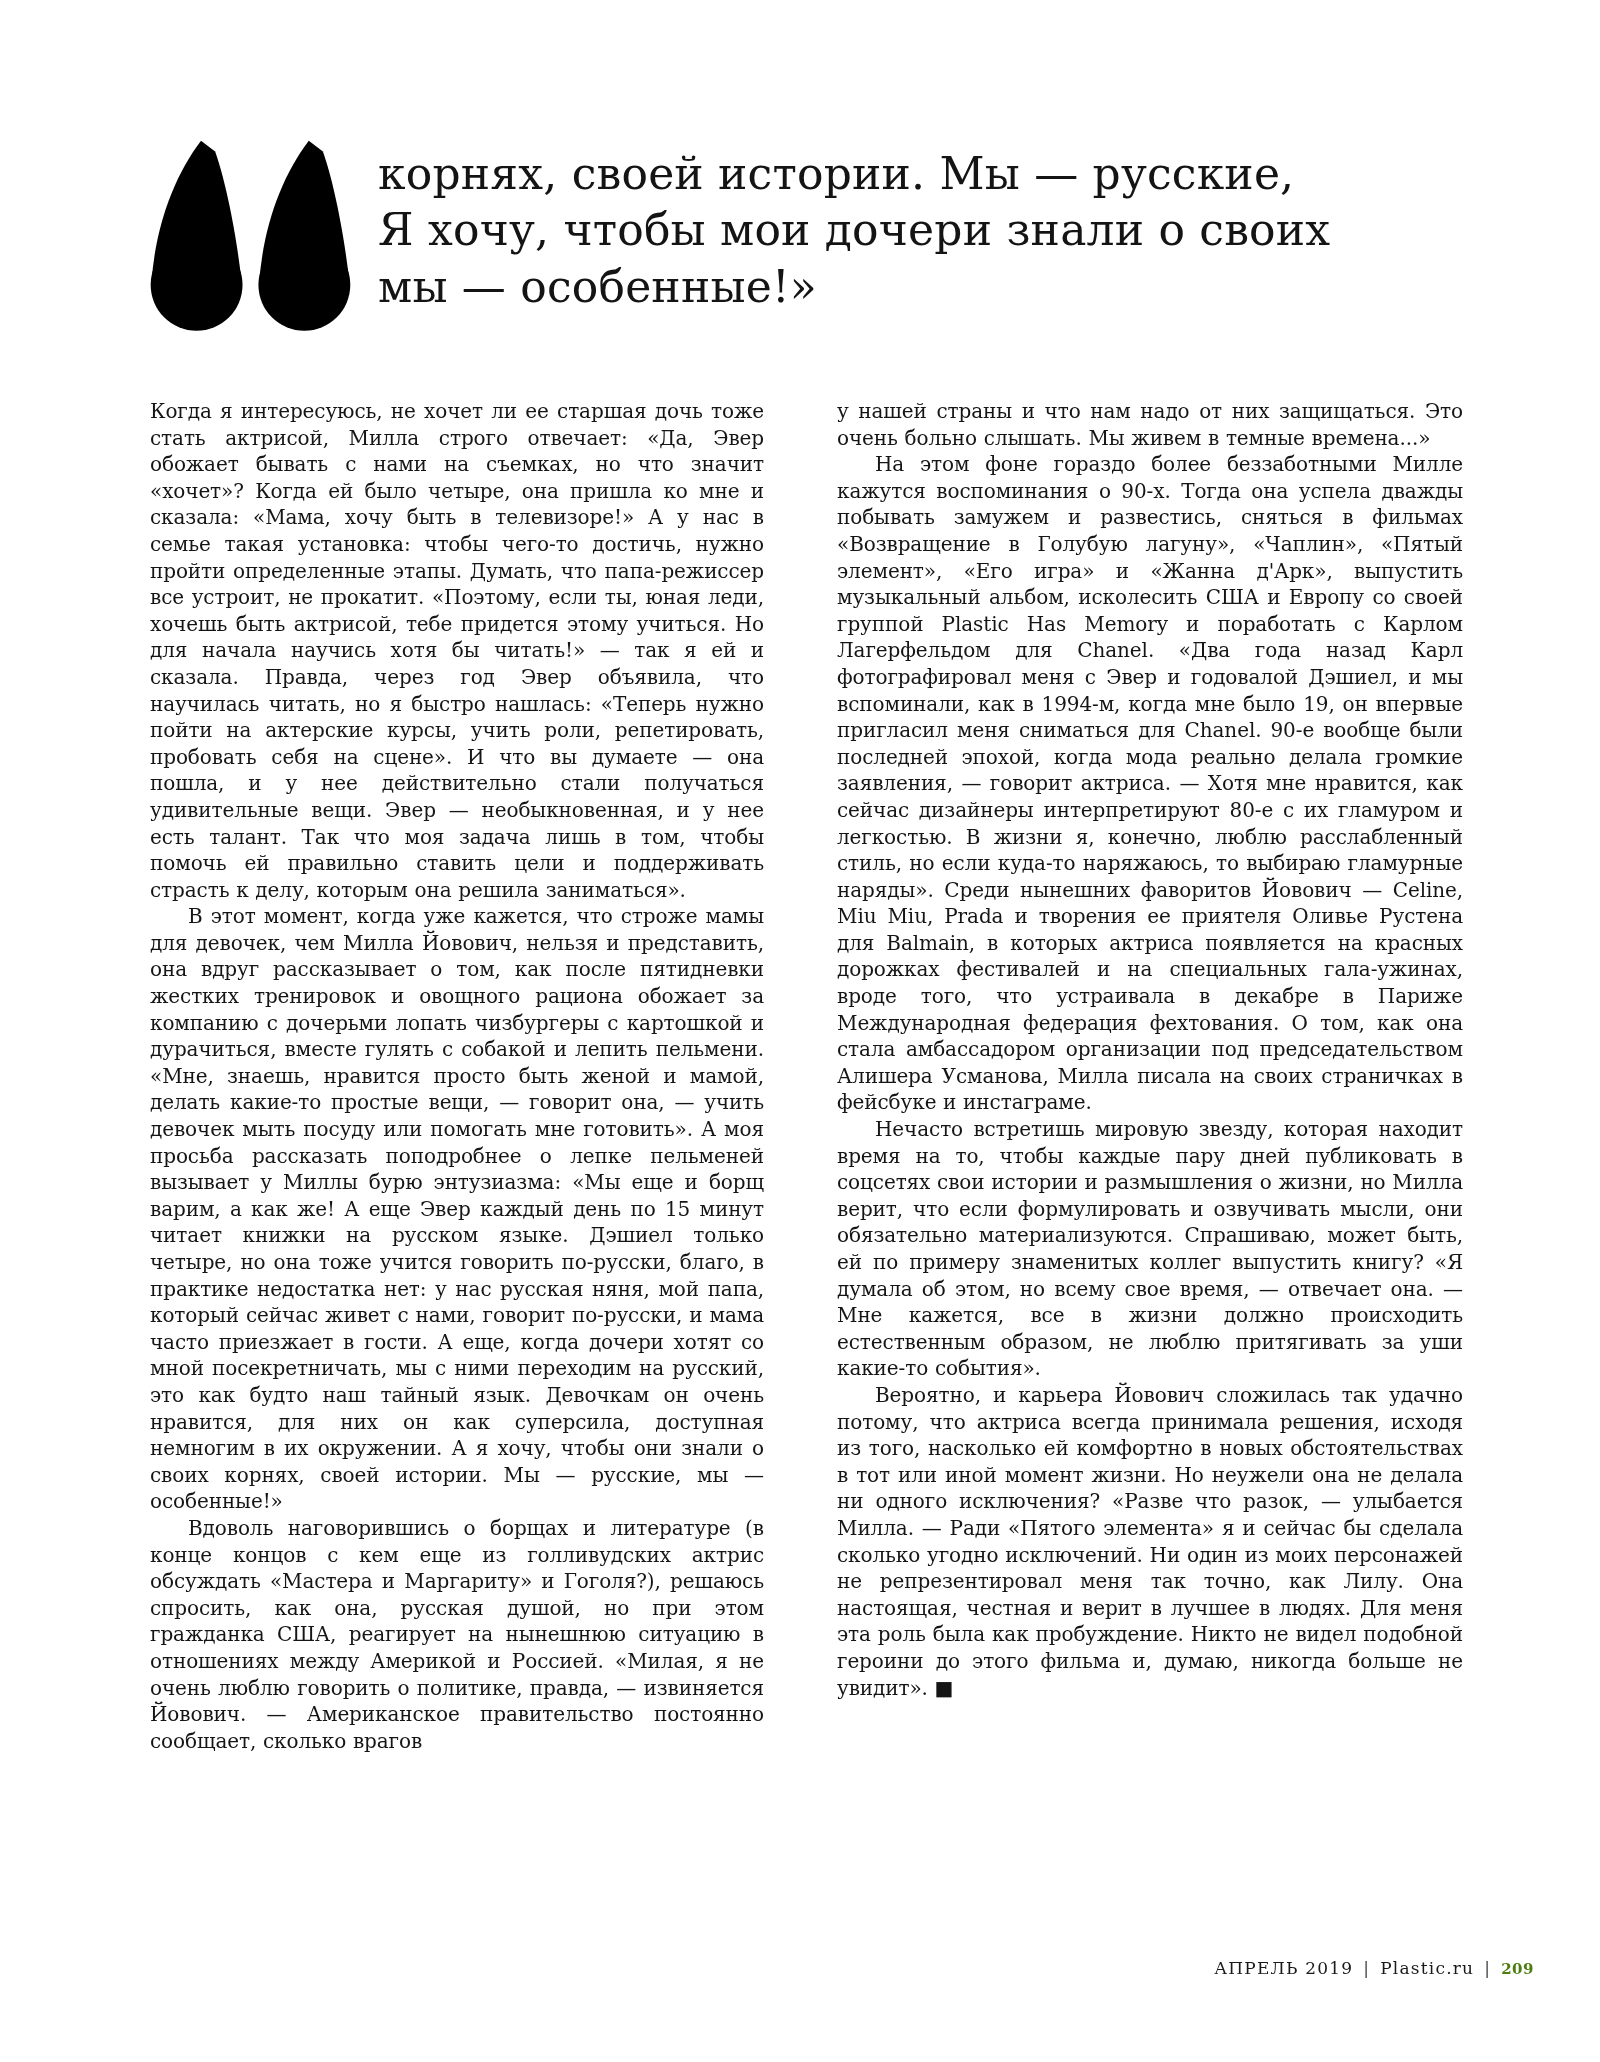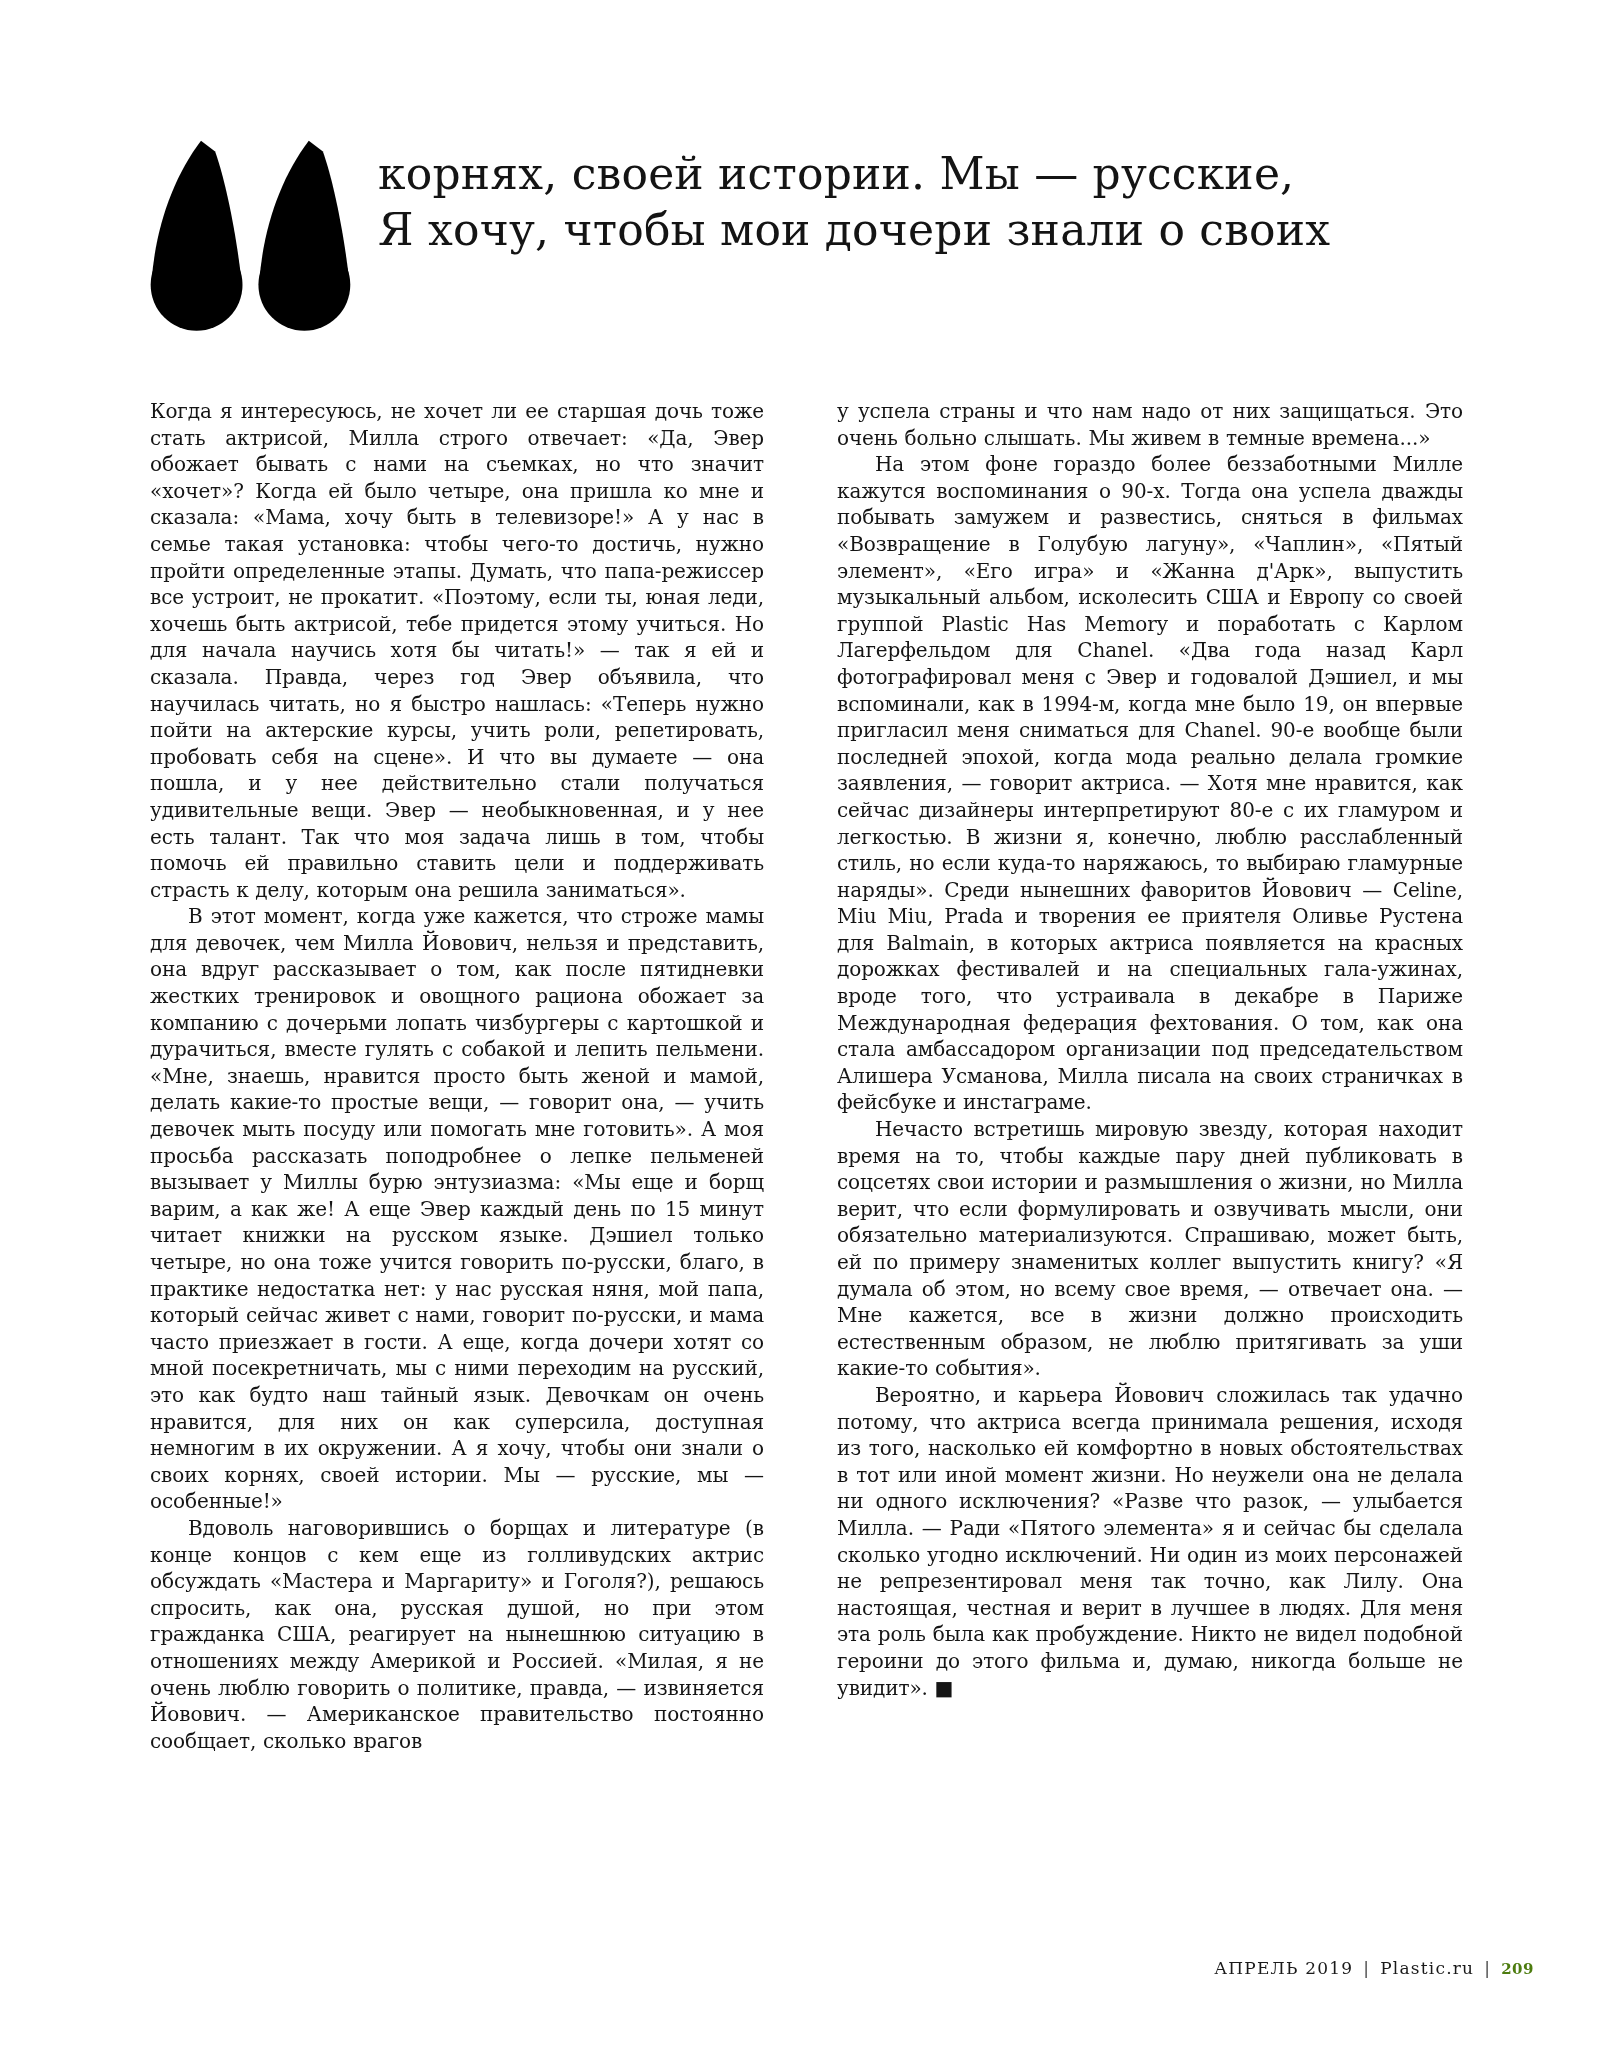--- a/index.html
+++ b/index.html
@@ -116,31 +116,32 @@
           <g transform="translate(122,0)">
             <circle cx="55" cy="163" r="52"></circle>
             <path d="M60,0 C28,42 8,100 4,160 L106,160 C100,105 88,46 76,12 Z"></path>
           </g>
         </g>
       </svg>
     </div>
     <div class="quote-text">
       <div>корнях, своей истории. Мы — русские,</div>
       <div>Я хочу, чтобы мои дочери знали о своих</div>
+      <div>мы — особенные!»</div>
     </div>
   </header>
 
   <main class="columns">
     <div class="col col-left">
       <p>Когда я интересуюсь, не хочет ли ее старшая дочь тоже стать актрисой, Милла строго отвечает: «Да, Эвер обожает бывать с нами на съемках, но что значит «хочет»? Когда ей было четыре, она пришла ко мне и сказала: «Мама, хочу быть в телевизоре!» А у нас в семье такая установка: чтобы чего-то достичь, нужно пройти определенные этапы. Думать, что папа-режиссер все устроит, не прокатит. «Поэтому, если ты, юная леди, хочешь быть актрисой, тебе придется этому учиться. Но для начала научись хотя бы читать!» — так я ей и сказала. Правда, через год Эвер объявила, что научилась читать, но я быстро нашлась: «Теперь нужно пойти на актерские курсы, учить роли, репетировать, пробовать себя на сцене». И что вы думаете — она пошла, и у нее действительно стали получаться удивительные вещи. Эвер — необыкновенная, и у нее есть талант. Так что моя задача лишь в том, чтобы помочь ей правильно ставить цели и поддерживать страсть к делу, которым она решила заниматься».</p>
       <p>В этот момент, когда уже кажется, что строже мамы для девочек, чем Милла Йовович, нельзя и представить, она вдруг рассказывает о том, как после пятидневки жестких тренировок и овощного рациона обожает за компанию с дочерьми лопать чизбургеры с картошкой и дурачиться, вместе гулять с собакой и лепить пельмени. «Мне, знаешь, нравится просто быть женой и мамой, делать какие-то простые вещи, — говорит она, — учить девочек мыть посуду или помогать мне готовить». А моя просьба рассказать поподробнее о лепке пельменей вызывает у Миллы бурю энтузиазма: «Мы еще и борщ варим, а как же! А еще Эвер каждый день по 15 минут читает книжки на русском языке. Дэшиел только четыре, но она тоже учится говорить по-русски, благо, в практике недостатка нет: у нас русская няня, мой папа, который сейчас живет с нами, говорит по-русски, и мама часто приезжает в гости. А еще, когда дочери хотят со мной посекретничать, мы с ними переходим на русский, это как будто наш тайный язык. Девочкам он очень нравится, для них он как суперсила, доступная немногим в их окружении. А я хочу, чтобы они знали о своих корнях, своей истории. Мы — русские, мы — особенные!»</p>
       <p>Вдоволь наговорившись о борщах и литературе (в конце концов с кем еще из голливудских актрис обсуждать «Мастера и Маргариту» и Гоголя?), решаюсь спросить, как она, русская душой, но при этом гражданка США, реагирует на нынешнюю ситуацию в отношениях между Америкой и Россией. «Милая, я не очень люблю говорить о политике, правда, — извиняется Йовович. — Американское правительство постоянно сообщает, сколько врагов</p>
     </div>
     <div class="col col-right">
-      <p>у успела страны и что нам надо от них защищаться. Это очень больно слышать. Мы живем в темные времена...»</p>
+      <p>у нашей страны и что нам надо от них защищаться. Это очень больно слышать. Мы живем в темные времена...»</p>
       <p>На этом фоне гораздо более беззаботными Милле кажутся воспоминания о 90-х. Тогда она успела дважды побывать замужем и развестись, сняться в фильмах «Возвращение в Голубую лагуну», «Чаплин», «Пятый элемент», «Его игра» и «Жанна д'Арк», выпустить музыкальный альбом, исколесить США и Европу со своей группой Plastic Has Memory и поработать с Карлом Лагерфельдом для Chanel. «Два года назад Карл фотографировал меня с Эвер и годовалой Дэшиел, и мы вспоминали, как в 1994-м, когда мне было 19, он впервые пригласил меня сниматься для Chanel. 90-е вообще были последней эпохой, когда мода реально делала громкие заявления, — говорит актриса. — Хотя мне нравится, как сейчас дизайнеры интерпретируют 80-е с их гламуром и легкостью. В жизни я, конечно, люблю расслабленный стиль, но если куда-то наряжаюсь, то выбираю гламурные наряды». Среди нынешних фаворитов Йовович — Celine, Miu Miu, Prada и творения ее приятеля Оливье Рустена для Balmain, в которых актриса появляется на красных дорожках фестивалей и на специальных гала-ужинах, вроде того, что устраивала в декабре в Париже Международная федерация фехтования. О том, как она стала амбассадором организации под председательством Алишера Усманова, Милла писала на своих страничках в фейсбуке и инстаграме.</p>
       <p>Нечасто встретишь мировую звезду, которая находит время на то, чтобы каждые пару дней публиковать в соцсетях свои истории и размышления о жизни, но Милла верит, что если формулировать и озвучивать мысли, они обязательно материализуются. Спрашиваю, может быть, ей по примеру знаменитых коллег выпустить книгу? «Я думала об этом, но всему свое время, — отвечает она. — Мне кажется, все в жизни должно происходить естественным образом, не люблю притягивать за уши какие-то события».</p>
       <p>Вероятно, и карьера Йовович сложилась так удачно потому, что актриса всегда принимала решения, исходя из того, насколько ей комфортно в новых обстоятельствах в тот или иной момент жизни. Но неужели она не делала ни одного исключения? «Разве что разок, — улыбается Милла. — Ради «Пятого элемента» я и сейчас бы сделала сколько угодно исключений. Ни один из моих персонажей не репрезентировал меня так точно, как Лилу. Она настоящая, честная и верит в лучшее в людях. Для меня эта роль была как пробуждение. Никто не видел подобной героини до этого фильма и, думаю, никогда больше не увидит». ■</p>
     </div>
   </main>
 
   <footer class="page-footer">
     <span>АПРЕЛЬ 2019</span>
     <span class="sep">|</span>
     <span>Plastic.ru</span>

